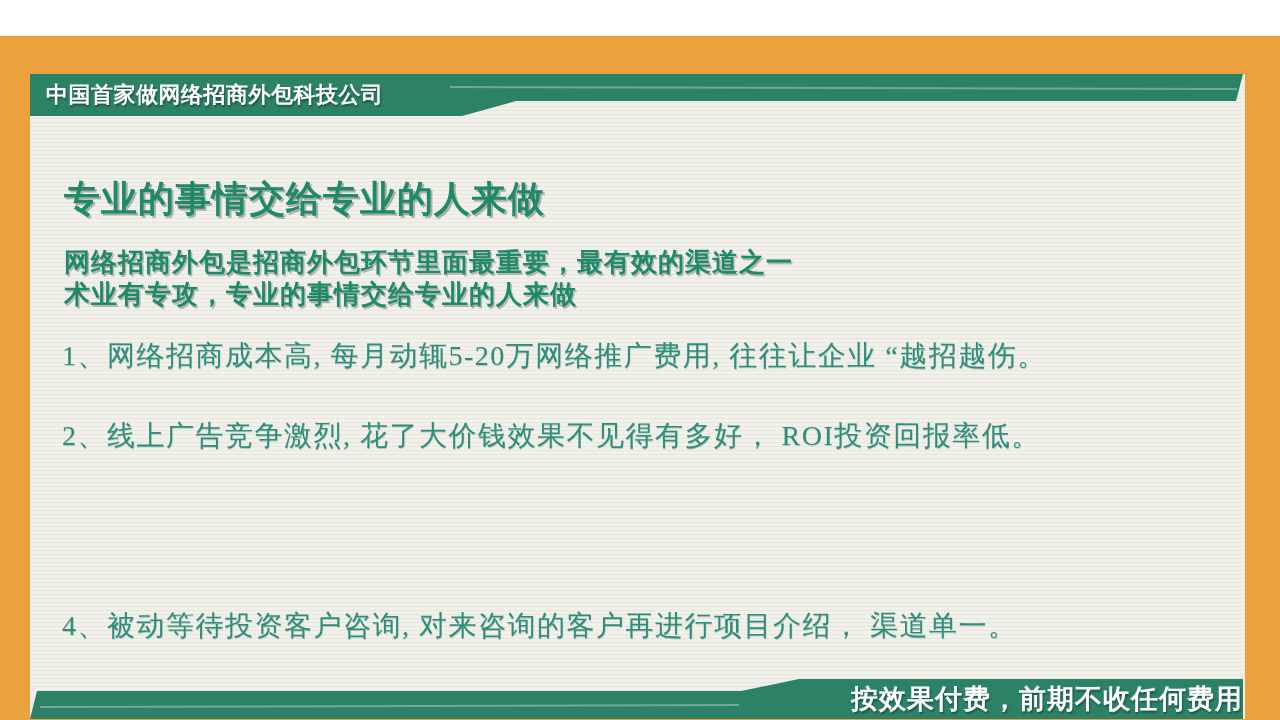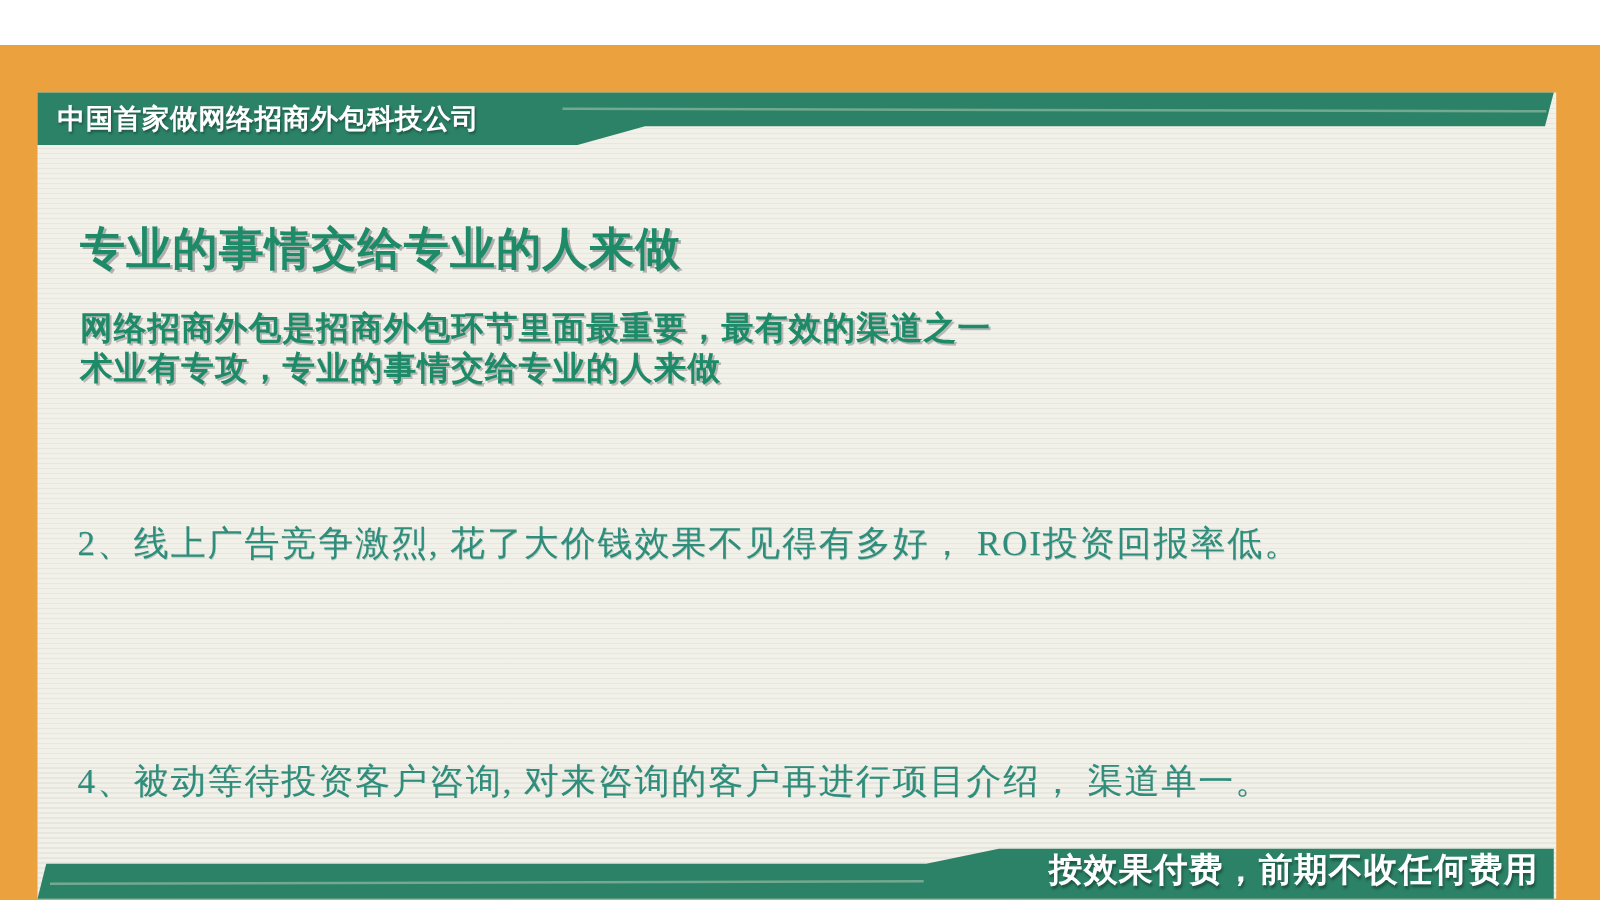--- a/index.html
+++ b/index.html
@@ -62,25 +62,24 @@
     line-height:45px;
     text-shadow:0.5px 0.5px 0 rgba(20,90,90,0.25);
   }
   .bullet.b1{top:297px;}
   .bullet.b2{top:377px;}
   .bullet.b3{top:452px;}
   .bullet.b4{top:567px;}
 
   .footer-banner-text{
     position:absolute;left:760px;top:643px;width:483px;height:40px;
-    line-height:40px;text-align:right;padding-right:12px;
+    line-height:40px;text-align:right;
     color:var(--banner-text);font-size:27px;font-weight:bold;
     letter-spacing:1px;white-space:nowrap;
     text-shadow:1px 2px 2px rgba(0,0,0,0.35);
-    font-family:Liberation Mono, monospace;
   }
 </style>
 </head>
 <body>
 
 <div class="stage">
 
   <div class="card"></div>
 
   <svg class="decor" viewBox="0 0 1280 720" width="1280" height="720">
@@ -92,20 +91,21 @@
 
   <div class="company-banner">
     <span>中国首家做网络招商外包科技公司</span>
   </div>
 
   <h1 class="title">专业的事情交给专业的人来做</h1>
 
   <p class="subtitle s2">术业有专攻，专业的事情交给专业的人来做</p>
   <p class="subtitle s1">网络招商外包是招商外包环节里面最重要，最有效的渠道之一</p>
 
+  <p class="bullet b1">1、网络招商成本高, 每月动辄5-20万网络推广费用, 往往让企业 “越招越伤。</p>
   <p class="bullet b2">2、线上广告竞争激烈, 花了大价钱效果不见得有多好， ROI投资回报率低。</p>
   <p class="bullet b4">4、被动等待投资客户咨询, 对来咨询的客户再进行项目介绍， 渠道单一。</p>
 
   <div class="footer-banner-text">
     <span>按效果付费，前期不收任何费用</span>
   </div>
 
 </div>
 
 </body></html>

